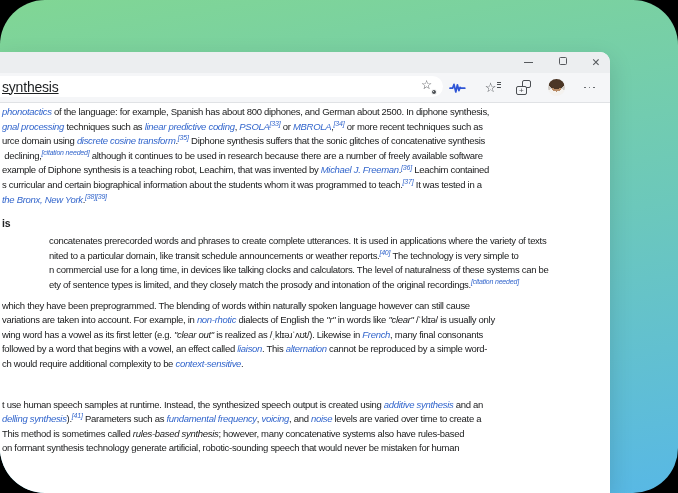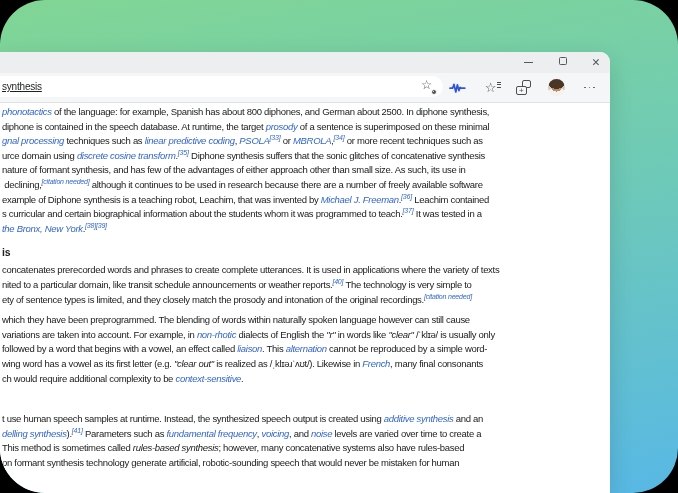--- a/index.html
+++ b/index.html
@@ -14,21 +14,21 @@
   .winctl{position:absolute;top:0;height:21px;}
   .ctl-min{left:524px;width:10px;}
   .ctl-min i{position:absolute;left:0;top:10px;width:9px;height:1.3px;background:#56595d;}
   .ctl-max{left:559px;width:10px;}
   .ctl-max i{position:absolute;left:0;top:5px;width:8px;height:8px;border:1.2px solid #56595d;border-radius:1.5px;}
   .ctl-close{left:590px;width:12px;font-size:10.5px;color:#56595d;line-height:21px;text-align:center;}
   
   .toolbar{position:relative;height:30px;background:#f5f6f8;border-bottom:1px solid #e0e2e5;}
   .addressbar{position:absolute;left:-20px;top:3px;width:463px;height:21px;background:#fff;
     border-radius:11px;display:flex;align-items:center;padding:0 7px 0 22px;}
-  .addr-text{font-size:10px;color:#1d1f21;letter-spacing:-.2px;text-decoration:underline;}
+  .addr-text{font-size:14px;color:#1d1f21;letter-spacing:-.2px;text-decoration:underline;}
   .favstar{margin-left:auto;position:relative;width:15px;height:15px;color:#4c4f53;}
   .favstar .star{position:absolute;left:0;top:-1px;font-size:12.5px;line-height:15px;}
   .favstar .badge{position:absolute;right:-1px;bottom:-1px;width:6.5px;height:6.5px;border-radius:50%;
     background:#4c5054;border:1px solid #fff;}
   .favstar .badge::after{content:"";position:absolute;left:1.6px;top:1.6px;width:1.4px;height:1.4px;border-radius:50%;background:#fff;}
   .tbicons{position:absolute;left:449px;top:0;height:29px;display:flex;align-items:center;gap:16px;}
   .tbit{position:relative;width:17px;height:17px;display:flex;align-items:center;justify-content:center;color:#4c4f53;}
   .starlist .star{font-size:13px;line-height:17px;}
   .starlist .l{position:absolute;right:-2px;width:4.5px;height:1.1px;background:#4c4f53;}
   .starlist .l1{top:3px}.starlist .l2{top:5.4px}.starlist .l3{top:7.8px}
@@ -101,40 +101,39 @@
             <i></i>
             <i></i>
         </span>
       </div>
     </div>
 
     <div class="content">
       <div id="article">
           <div class="para" style="margin-top: 0px;">
             <div class="ln"><span class="sg lk">phonotactics</span><span class="sg"> of the language: for example, Spanish has about 800 diphones, and German about 2500. In diphone synthesis,</span></div>
-            <div class="ln"><span class="sg">diphone is contained in the speech database. At runtime, the target </span><span class="sg lk">prosody</span><span class="sg"> of a sentence is superimposed on these minimal</span></div>
             <div class="ln"><span class="sg lk">gnal processing</span><span class="sg"> techniques such as </span><span class="sg lk">linear predictive coding</span><span class="sg">, </span><span class="sg lk">PSOLA</span><sup class="lk">[33]</sup><span class="sg"> or </span><span class="sg lk">MBROLA</span><span class="sg">,</span><sup class="lk">[34]</sup><span class="sg"> or more recent techniques such as</span></div>
             <div class="ln"><span class="sg">urce domain using </span><span class="sg lk">discrete cosine transform</span><span class="sg">.</span><sup class="lk">[35]</sup><span class="sg"> Diphone synthesis suffers that the sonic glitches of concatenative synthesis</span></div>
-            <div class="ln"><span class="sg">nature of formant synthesis, and has few of the advantages of either approach other than small size. As such, its use in</span></div>
             <div class="ln"><span class="sg"> declining,</span><sup class="lk it">[citation needed]</sup><span class="sg"> although it continues to be used in research because there are a number of freely available software</span></div>
             <div class="ln"><span class="sg">example of Diphone synthesis is a teaching robot, Leachim, that was invented by </span><span class="sg lk">Michael J. Freeman</span><span class="sg">.</span><sup class="lk">[36]</sup><span class="sg"> Leachim contained</span></div>
             <div class="ln"><span class="sg">s curricular and certain biographical information about the students whom it was programmed to teach.</span><sup class="lk">[37]</sup><span class="sg"> It was tested in a</span></div>
             <div class="ln"><span class="sg lk">the Bronx, New York</span><span class="sg">.</span><sup class="lk">[38][39]</sup></div>
           </div>
           <div class="heading" style="margin-top: 10px;">is</div>
-          <div class="para" style="margin-top: 4px;">
+          <div class="para" style="margin-top: 4px; margin-left: 47px;">
             <div class="ln"><span class="sg">concatenates prerecorded words and phrases to create complete utterances. It is used in applications where the variety of texts</span></div>
             <div class="ln"><span class="sg">nited to a particular domain, like transit schedule announcements or weather reports.</span><sup class="lk">[40]</sup><span class="sg"> The technology is very simple to</span></div>
+            <div class="ln"><span class="sg">n commercial use for a long time, in devices like talking clocks and calculators. The level of naturalness of these systems can be</span></div>
             <div class="ln"><span class="sg">ety of sentence types is limited, and they closely match the prosody and intonation of the original recordings.</span><sup class="lk it">[citation needed]</sup></div>
           </div>
           <div class="para" style="margin-top: 6px;">
             <div class="ln"><span class="sg">which they have been preprogrammed. The blending of words within naturally spoken language however can still cause</span></div>
             <div class="ln"><span class="sg">variations are taken into account. For example, in </span><span class="sg lk">non-rhotic</span><span class="sg"> dialects of English the </span><span class="sg it">"r"</span><span class="sg"> in words like </span><span class="sg it">"clear"</span><span class="sg"> /ˈklɪə/ is usually only</span></div>
+            <div class="ln"><span class="sg">wing word has a vowel as its first letter (e.g. </span><span class="sg it">"clear out"</span><span class="sg"> is realized as /ˌklɪəɹˈʌʊt/). Likewise in </span><span class="sg lk">French</span><span class="sg">, many final consonants</span></div>
             <div class="ln"><span class="sg">followed by a word that begins with a vowel, an effect called </span><span class="sg lk">liaison</span><span class="sg">. This </span><span class="sg lk">alternation</span><span class="sg"> cannot be reproduced by a simple word-</span></div>
-            <div class="ln"><span class="sg">wing word has a vowel as its first letter (e.g. </span><span class="sg it">"clear out"</span><span class="sg"> is realized as /ˌklɪəɹˈʌʊt/). Likewise in </span><span class="sg lk">French</span><span class="sg">, many final consonants</span></div>
             <div class="ln"><span class="sg">ch would require additional complexity to be </span><span class="sg lk">context-sensitive</span><span class="sg">.</span></div>
           </div>
           <div class="para" style="margin-top: 26px;">
             <div class="ln"><span class="sg">t use human speech samples at runtime. Instead, the synthesized speech output is created using </span><span class="sg lk">additive synthesis</span><span class="sg"> and an</span></div>
             <div class="ln"><span class="sg lk">delling synthesis</span><span class="sg">).</span><sup class="lk">[41]</sup><span class="sg"> Parameters such as </span><span class="sg lk">fundamental frequency</span><span class="sg">, </span><span class="sg lk">voicing</span><span class="sg">, and </span><span class="sg lk">noise</span><span class="sg"> levels are varied over time to create a</span></div>
             <div class="ln"><span class="sg">This method is sometimes called </span><span class="sg it">rules-based synthesis</span><span class="sg">; however, many concatenative systems also have rules-based</span></div>
             <div class="ln"><span class="sg">on formant synthesis technology generate artificial, robotic-sounding speech that would never be mistaken for human</span></div>
           </div>
         </div>
     </div>

